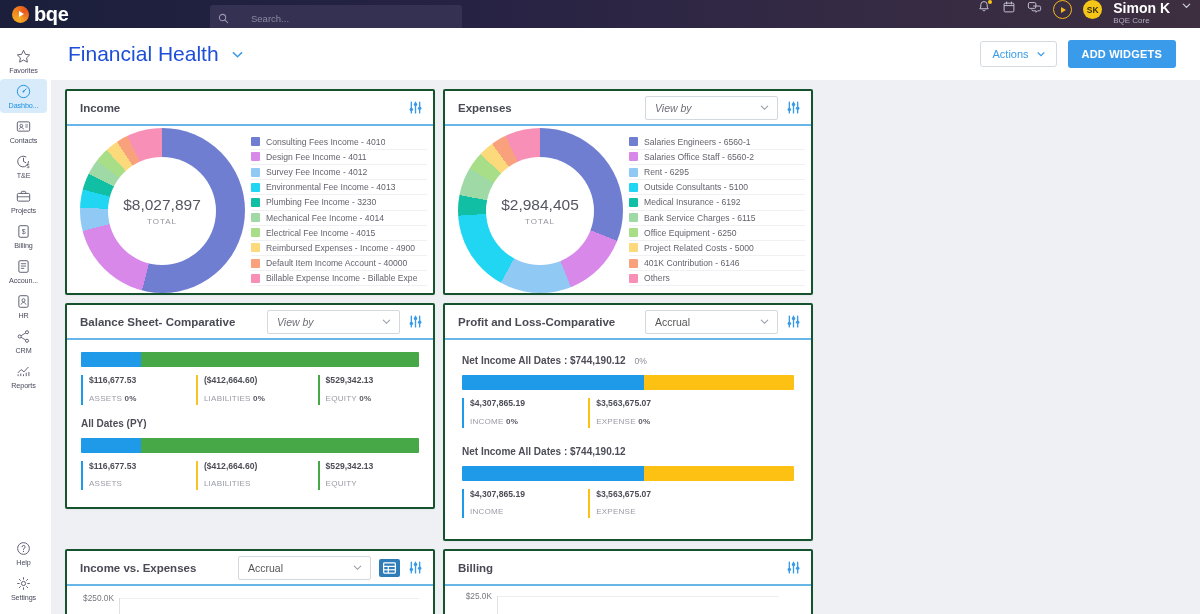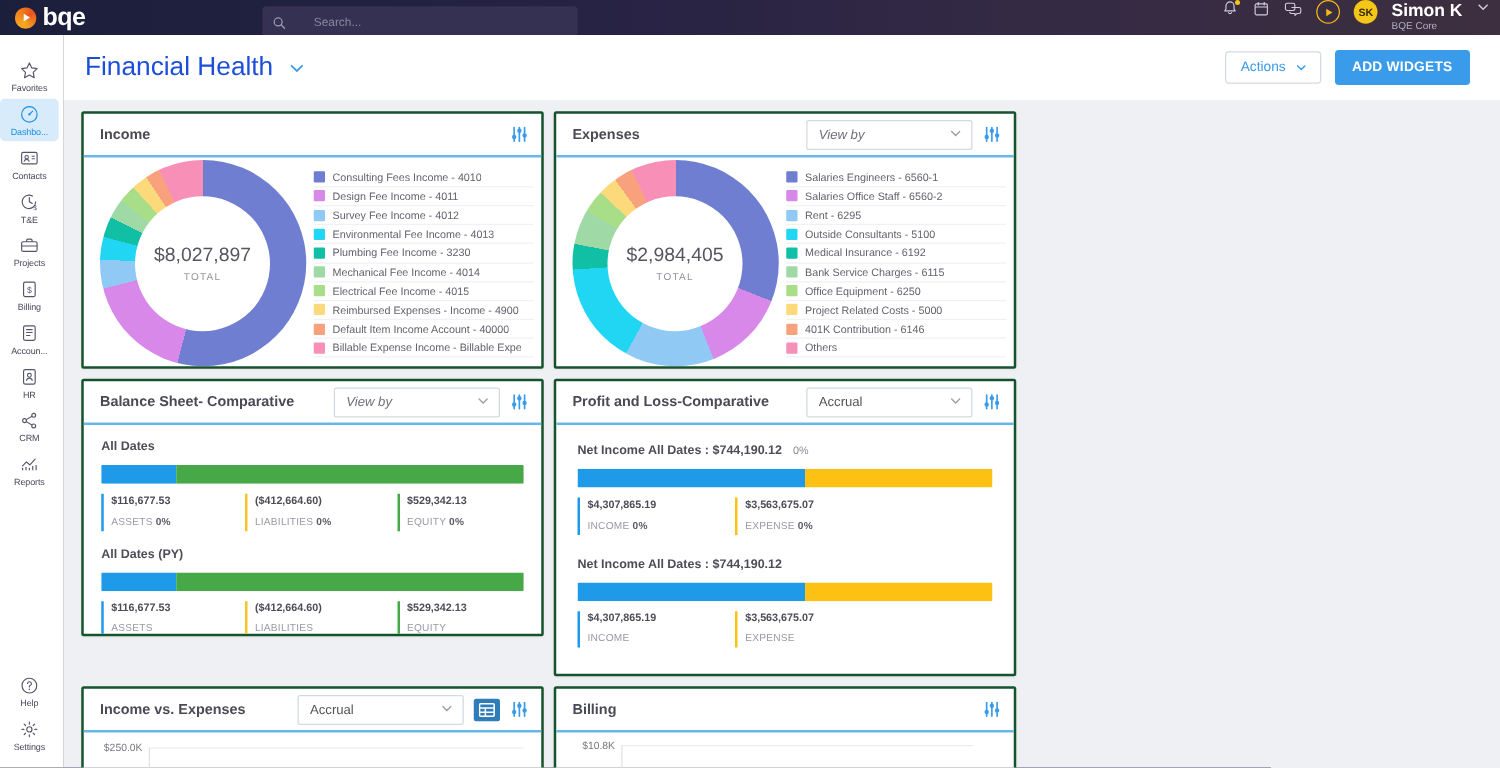--- a/index.html
+++ b/index.html
@@ -490,21 +490,20 @@
                 <line x1="14" y1="2.5" x2="14" y2="15.5" stroke="#3a9bea" stroke-width="1.6" stroke-linecap="round"></line>
                 <circle cx="4" cy="11.5" r="2.1" fill="#3a9bea"></circle>
                 <circle cx="9" cy="5.5" r="2.1" fill="#3a9bea"></circle>
                 <circle cx="14" cy="10" r="2.1" fill="#3a9bea"></circle>
               </svg>
           </span>
         </span>
       </div>
       <div class="w-body bs-body" id="bs-body">
           <div class="bs-group">
-            <div class="bs-caption">All Dates</div>
             <div class="bs-bar">
               <div style="background: rgb(31, 154, 232); width: 17.8%;"></div>
               <div style="background: rgb(70, 168, 70); width: 82.2%;"></div>
             </div>
             <div class="bs-keys">
               <div class="bs-key" style="border-left-color: rgb(31, 154, 232); width: 34%;"><span class="amt">$116,677.53</span><span class="nm">ASSETS <b>0%</b></span></div>
               <div class="bs-key" style="border-left-color: rgb(247, 195, 37); width: 36%;"><span class="amt">($412,664.60)</span><span class="nm">LIABILITIES <b>0%</b></span></div>
               <div class="bs-key" style="border-left-color: rgb(70, 168, 70); width: 30%;"><span class="amt">$529,342.13</span><span class="nm">EQUITY <b>0%</b></span></div>
             </div>
           </div>
@@ -642,21 +641,21 @@
                 <circle cx="9" cy="5.5" r="2.1" fill="#3a9bea"></circle>
                 <circle cx="14" cy="10" r="2.1" fill="#3a9bea"></circle>
               </svg>
           </span>
         </span>
       </div>
       <div class="w-body" id="billing-body">
           <div class="chart-area">
             <div class="c-plot" style="position: absolute; left: 52px; top: 10px; width: 282px; height: 150px;">
               <div class="c-grid" style="top: 0px;"></div>
-              <div class="c-ylabel" style="top: 0px;">$10.8K</div>
+              <div class="c-ylabel" style="top: 0px;">$25.0K</div>
               <div class="c-axis"></div>
             </div>
           </div>
         </div>
     </div>
 
   </div>
 </div>
 
 </body></html>

